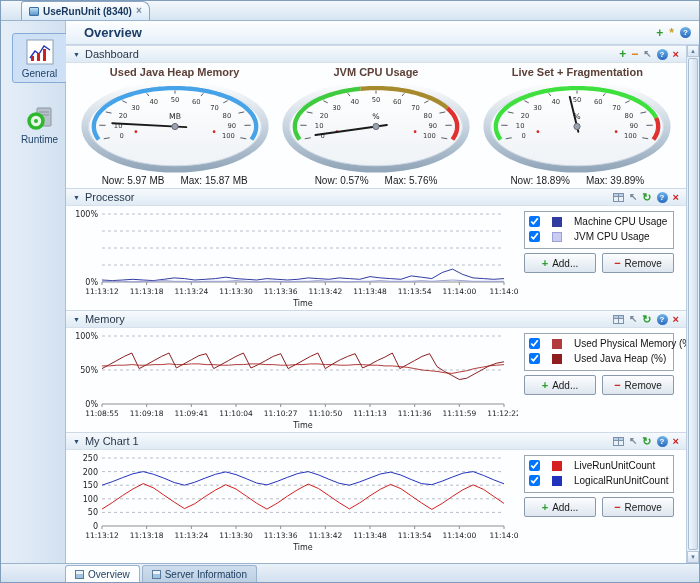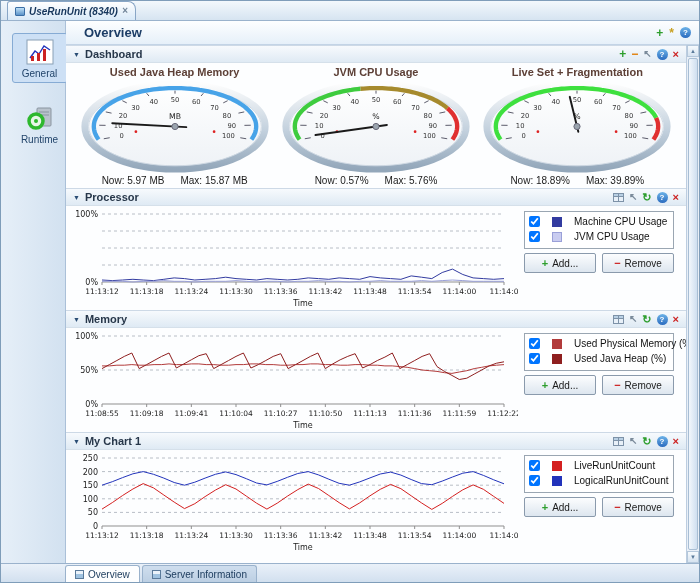--- a/index.html
+++ b/index.html
@@ -1,21 +1,21 @@
 <!DOCTYPE html>
 <html><head>
 <meta charset="utf-8">
 <style>
   * { box-sizing: border-box; }
   html,body { margin:0; padding:0; width:700px; height:583px; overflow:hidden;
     font-family:"Liberation Sans", sans-serif; background:#c9d9ea; }
   .window { width:700px; height:583px; border:1px solid #7f9db9; display:flex; flex-direction:column; background:#eef4fa; }
 
   
-  .editor-tabs { height:20px; background:linear-gradient(#f3f8fc,#d6e4f1); border-bottom:1px solid #9ab2cc; display:flex; align-items:flex-end; padding-left:6px; flex:0 0 auto;font-style:italic; }
+  .editor-tabs { height:20px; background:linear-gradient(#f3f8fc,#d6e4f1); border-bottom:1px solid #9ab2cc; display:flex; align-items:flex-end; padding-left:20px; flex:0 0 auto; }
   .editor-tab { height:19px; display:flex; align-items:center; gap:4px; padding:0 7px; background:linear-gradient(#ffffff,#d8e9f8); border:1px solid #89a6c6; border-bottom:none; border-radius:3px 8px 0 0; font-size:10px; font-weight:bold; color:#16365c; }
   .mini-app-icon { width:10px; height:9px; border:1px solid #3a6ea5; background:linear-gradient(#bfe0f7,#5a93c9); border-radius:1px; }
   .tab-close { color:#72869a; font-size:10px; font-weight:bold; line-height:10px; cursor:default; }
 
   
   .main-col { flex:1; display:flex; flex-direction:column; min-width:0; }
   .page-header { height:24px; flex:0 0 auto; display:flex; align-items:center; padding:0 8px 0 18px; background:linear-gradient(#fdfeff,#e6f0f9); border-bottom:1px solid #c3d4e6; }
   .page-title { font-size:13px; font-weight:bold; color:#1c3d66; }
   .header-actions { margin-left:auto; display:flex; gap:6px; align-items:center; }
 
@@ -43,21 +43,21 @@
 
   
   .scrollbar { width:13px; flex:0 0 auto; background:#e9eff7; border-left:1px solid #bccde0; display:flex; flex-direction:column; }
   .sb-btn { height:12px; display:flex; align-items:center; justify-content:center; font-size:6px; color:#5a7a9a; background:linear-gradient(#f6fafd,#d6e3f0); border:1px solid #b5c8db; }
   .sb-track { flex:1; padding:1px; }
   .sb-thumb { height:100%; background:linear-gradient(90deg,#f2f7fc,#cfdff0); border:1px solid #a8bed4; border-radius:2px; }
 
   
   .section-header { height:18px; flex:0 0 auto; background:linear-gradient(#f7fafd,#dfeaf4); border-top:1px solid #cdd9e6; border-bottom:1px solid #d5e0ea; display:flex; align-items:center; padding:0 7px; gap:5px; }
   .twisty { font-size:7px; color:#2a4d74; cursor:default; }
-  .section-title { font-size:11px; font-weight:bold; color:#27374a; }
+  .section-title { font-size:11px; font-weight:normal; color:#27374a; }
   .header-icons { margin-left:auto; display:flex; gap:5px; align-items:center; }
 
   .dashboard-body { flex:0 0 auto; display:flex; justify-content:space-between; padding:2px 8px 2px; background:#fdfeff; }
   .gauge-panel { display:flex; flex-direction:column; align-items:center; width:202px; }
   .gauge-title { font-size:11px; font-weight:bold; color:#5d4037; margin:1px 0 0; }
   .gauge-nowmax { font-size:10px; color:#1a1a1a; display:flex; gap:16px; margin-top:0px; }
 
   .chart-body { flex:0 0 auto; display:flex; padding:2px 5px 2px 2px; gap:6px; background:#fdfeff; }
   .legend-col { width:150px; flex:0 0 auto; display:flex; flex-direction:column; gap:4px; padding-top:3px; }
   .legend-box { border:1px solid #9aa6b2; background:#fff; padding:4px 4px; display:flex; flex-direction:column; gap:4px; min-height:38px; }

